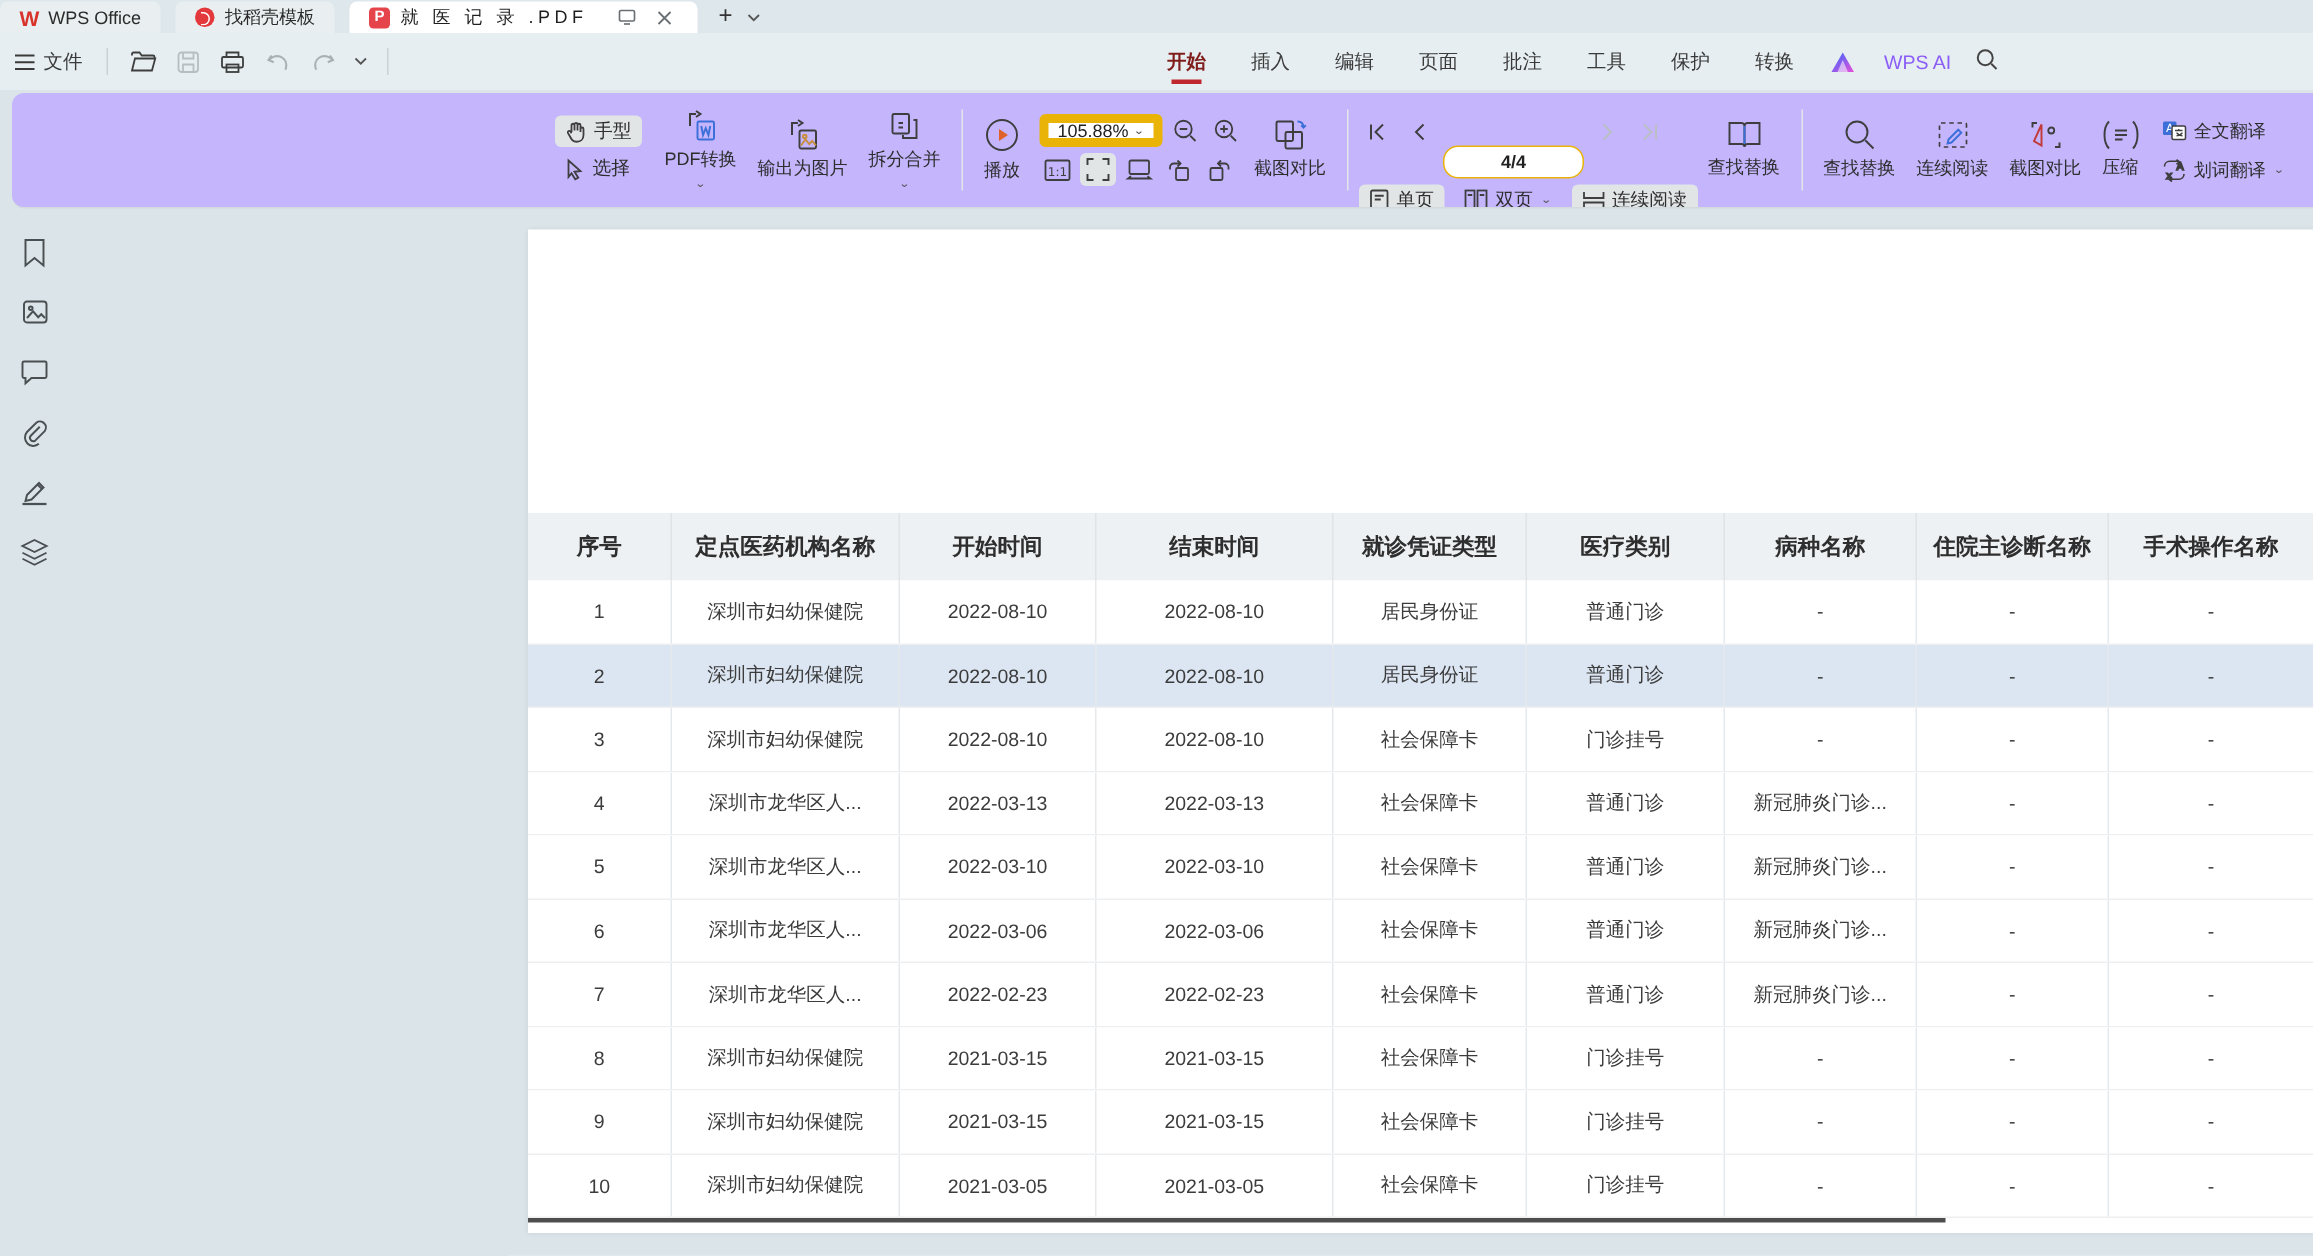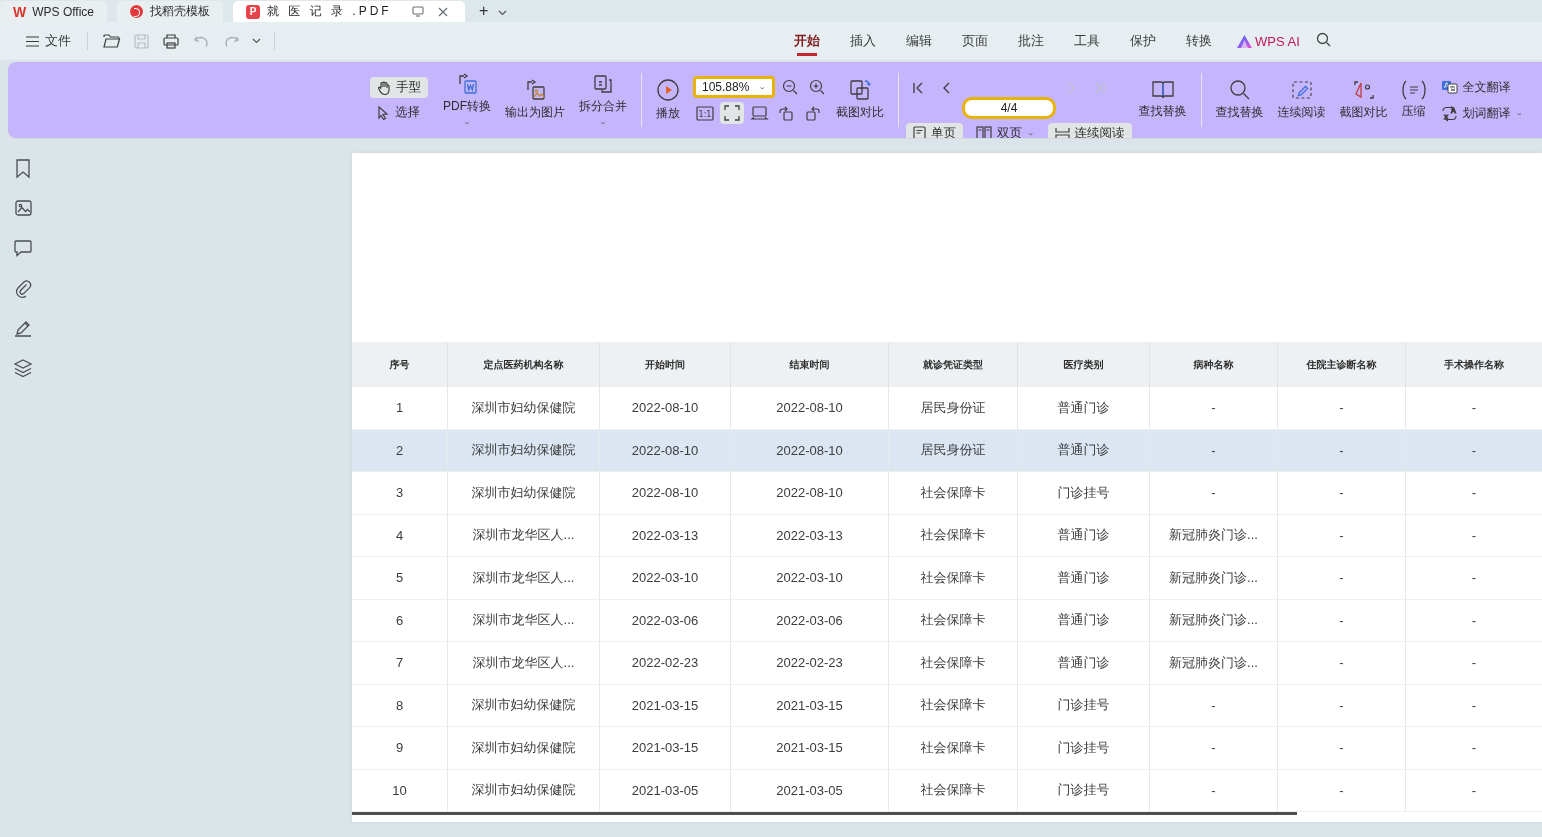--- a/index.html
+++ b/index.html
@@ -21,66 +21,66 @@
   .pbadge { width:14px; height:14px; border-radius:3px; background:#e4444a; color:#fff;
     font-size:10px; font-weight:bold; display:flex; align-items:center; justify-content:center; }
   .doc-title { letter-spacing:3px; font-size:12px; color:#1f1f1f; }
   .tbtn { width:18px; height:18px; display:flex; align-items:center; justify-content:center; color:#6a6f73; }
   .tabctl { display:flex; align-items:center; gap:10px; padding-left:14px; color:#444; }
   .plus { font-size:16px; color:#333; }
 
   
   #menubar { position:absolute; left:0; top:22px; width:1542px; height:38px;
     background:#e7eef1; display:flex; align-items:center; font-size:13px; color:#3a3a3a; }
-  .mb-left { display:flex; align-items:center; gap:4px; padding-left:20px; }
+  .mb-left { display:flex; align-items:center; gap:4px; padding-left:4px; }
   .file-btn { display:flex; align-items:center; gap:6px; padding:4px 6px; font-size:13px; }
   .vdiv { width:1px; height:18px; background:#c9d2d6; margin:0 6px; }
   .qbtn { width:26px; height:24px; display:flex; align-items:center; justify-content:center; border-radius:3px; }
   .qbtn svg { display:block; }
   .menus { display:flex; align-items:center; margin-left:498px; }
   .menu-item { padding:6px 15px; position:relative; cursor:default; }
   .menu-item.active { color:#7f1d1d; font-weight:bold; }
   .menu-item.active::after { content:""; position:absolute; left:18px; right:18px; bottom:0px;
     height:3px; background:#c0282f; }
-  .wpsai { display:flex; align-items:center; gap:3px; padding:0 10px; font-size:13px; color:#be185d; }
+  .wpsai { display:flex; align-items:center; gap:20px; padding:0 10px; font-size:13px; color:#8b5cf6; }
   .msearch { margin-left:6px; }
 
   
   #ribbon { position:absolute; left:8px; top:62px; width:1534px; height:76px; background:#c4b5fd;
     border-radius:8px 0 0 8px; box-shadow:0 1px 0 #d2dade; display:flex; align-items:center; overflow:hidden; }
   .rspacer { width:362px; flex:none; }
   .gdiv { width:1px; height:54px; background:#e4e7e9; margin:0 7px; flex:none; }
   .col2 { display:flex; flex-direction:column; gap:4px; flex:none; }
   .rowbtn { display:flex; align-items:center; gap:5px; font-size:12.5px; color:#2e2e2e;
     padding:2px 7px; border-radius:4px; }
   .rowbtn.sel { background:#e2e5e6; }
   .stk { display:flex; flex-direction:column; align-items:center; gap:3px; font-size:12px;
     color:#2e2e2e; padding:4px 7px; border-radius:4px; flex:none; }
   .stk .lbl { white-space:nowrap; display:flex; align-items:center; gap:2px;flex-direction:column; }
   .chv { font-size:9px; color:#555; transform:scaleY(.8); }
   .combo { display:flex; align-items:center; justify-content:space-between; width:82px; height:22px;
-    border:3px solid #eab308; border-radius:4px; padding:0 6px; font-size:12px; color:#222; background:#fff; }
+    border:6px solid #eab308; border-radius:4px; padding:0 6px; font-size:12px; color:#222; background:#fff; }
   .ibtn { width:24px; height:22px; display:flex; align-items:center; justify-content:center; border-radius:4px; flex:none; }
   .ibtn.sel { background:#e2e5e6; }
-  .pginput { width:94px; height:22px; border:3px solid #eab308; border-radius:10px; font-size:12px;
-    font-weight:normal; color:#222; text-align:center; background:#fff;margin-top:40px; }
+  .pginput { width:94px; height:22px; border:1px solid #eab308; border-radius:10px; font-size:12px;
+    font-weight:bold; color:#222; text-align:center; background:#fff;margin-top:40px; }
   .zr { display:flex; align-items:center; gap:3px; }
   .trow { display:flex; align-items:center; gap:5px; font-size:12px; color:#2e2e2e; padding:1px 4px; }
 
   
   #canvas { position:absolute; left:0; top:140px; width:1542px; height:697px; background:#dbe5e9; }
   #sidebar { position:absolute; left:10px; top:16px; width:26px; display:flex;
     flex-direction:column; gap:16px; align-items:center; }
   .sbtn { width:24px; height:24px; display:flex; align-items:center; justify-content:center; border-radius:4px; }
   #page { position:absolute; left:352px; top:13px; width:1190px; height:669px; background:#ffffff;
     box-shadow:0 0 4px rgba(0,0,0,.08); }
 
   
   #dtable { position:absolute; left:0; top:189px; width:1190px; font-size:13px; color:#3c3c3c; }
-  .trh { display:flex; height:45px; background:#eef1f3; font-weight:bold; color:#2e2e2e; font-size:10px; }
+  .trh { display:flex; height:45px; background:#eef1f3; font-weight:bold; color:#2e2e2e; font-size:15px; }
   .trh > div { display:flex; align-items:center; justify-content:center; border-right:1px solid #e0e4e7; }
   .tr { display:flex; height:42.5px; border-bottom:1px solid #edeff1; background:#fff; }
   .tr.hl { background:#dce6f3; }
   .tr > div { display:flex; align-items:center; justify-content:center; border-right:1px solid #e6e9ec;
     white-space:nowrap; overflow:hidden; }
   .c0{width:96px;flex:none;} .c1{width:152px;flex:none;} .c2{width:131px;flex:none;}
   .c3{width:158px;flex:none;} .c4{width:129px;flex:none;} .c5{width:132px;flex:none;}
   .c6{width:128px;flex:none;} .c7{width:128px;flex:none;} .c8{flex:1; border-right:none !important;}
   #tbl-bottom { position:absolute; left:0; top:659px; width:945px; height:3px; background:#4e4e4e; }
 

